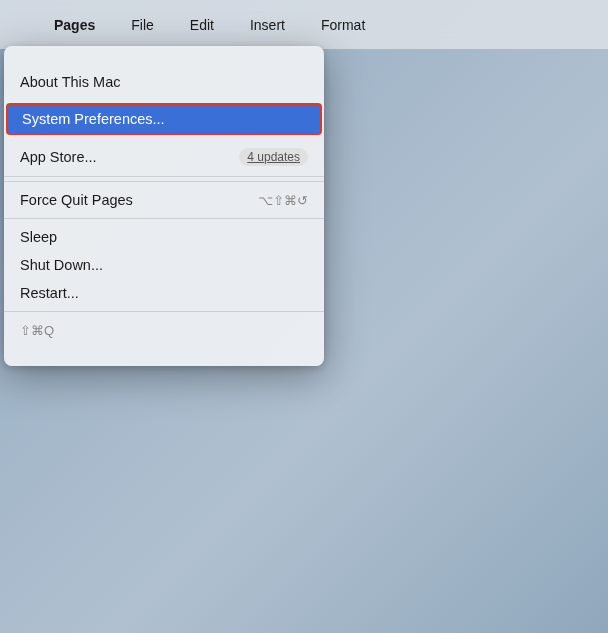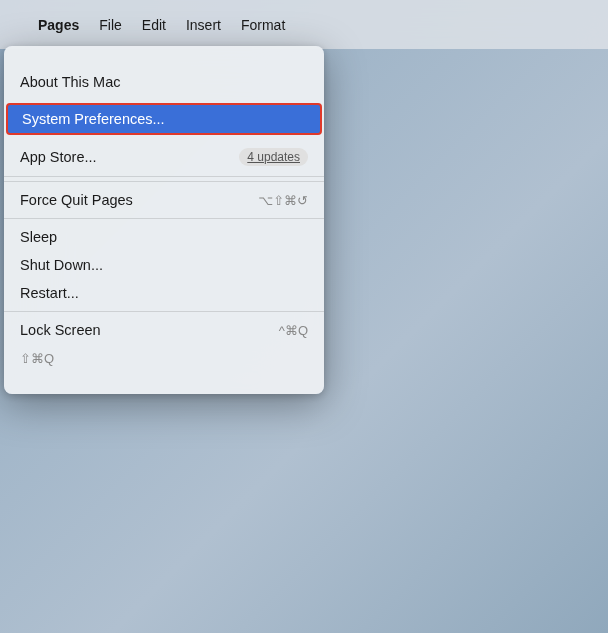--- a/index.html
+++ b/index.html
@@ -17,20 +17,21 @@
     .menubar {
       width: 100%;
       height: 49px;
       background: rgba(220, 225, 230, 0.85);
       backdrop-filter: blur(20px);
       display: flex;
       align-items: center;
       padding: 0 8px;
       position: relative;
       z-index: 10;
+      gap: 16px;
     }
 
     .menubar-item {
       padding: 4px 10px;
       font-size: 14px;
       color: #1a1a1a;
       cursor: pointer;
       border-radius: 4px;
       white-space: nowrap;
     }
@@ -164,22 +165,18 @@
   <div class="menu-item">
     <span>Shut Down...</span>
   </div>
 
   <div class="menu-item">
     <span>Restart...</span>
   </div>
 
   <div class="menu-divider"></div>
 
-  <div class="menu-item">
-    <span>Lock Screen</span>
-    <span class="shortcut">^⌘Q</span>
-  </div>
 
   <div class="menu-item">
     <span class="shortcut">⇧⌘Q</span>
   </div>
 
 </div>
 
 </body></html>

